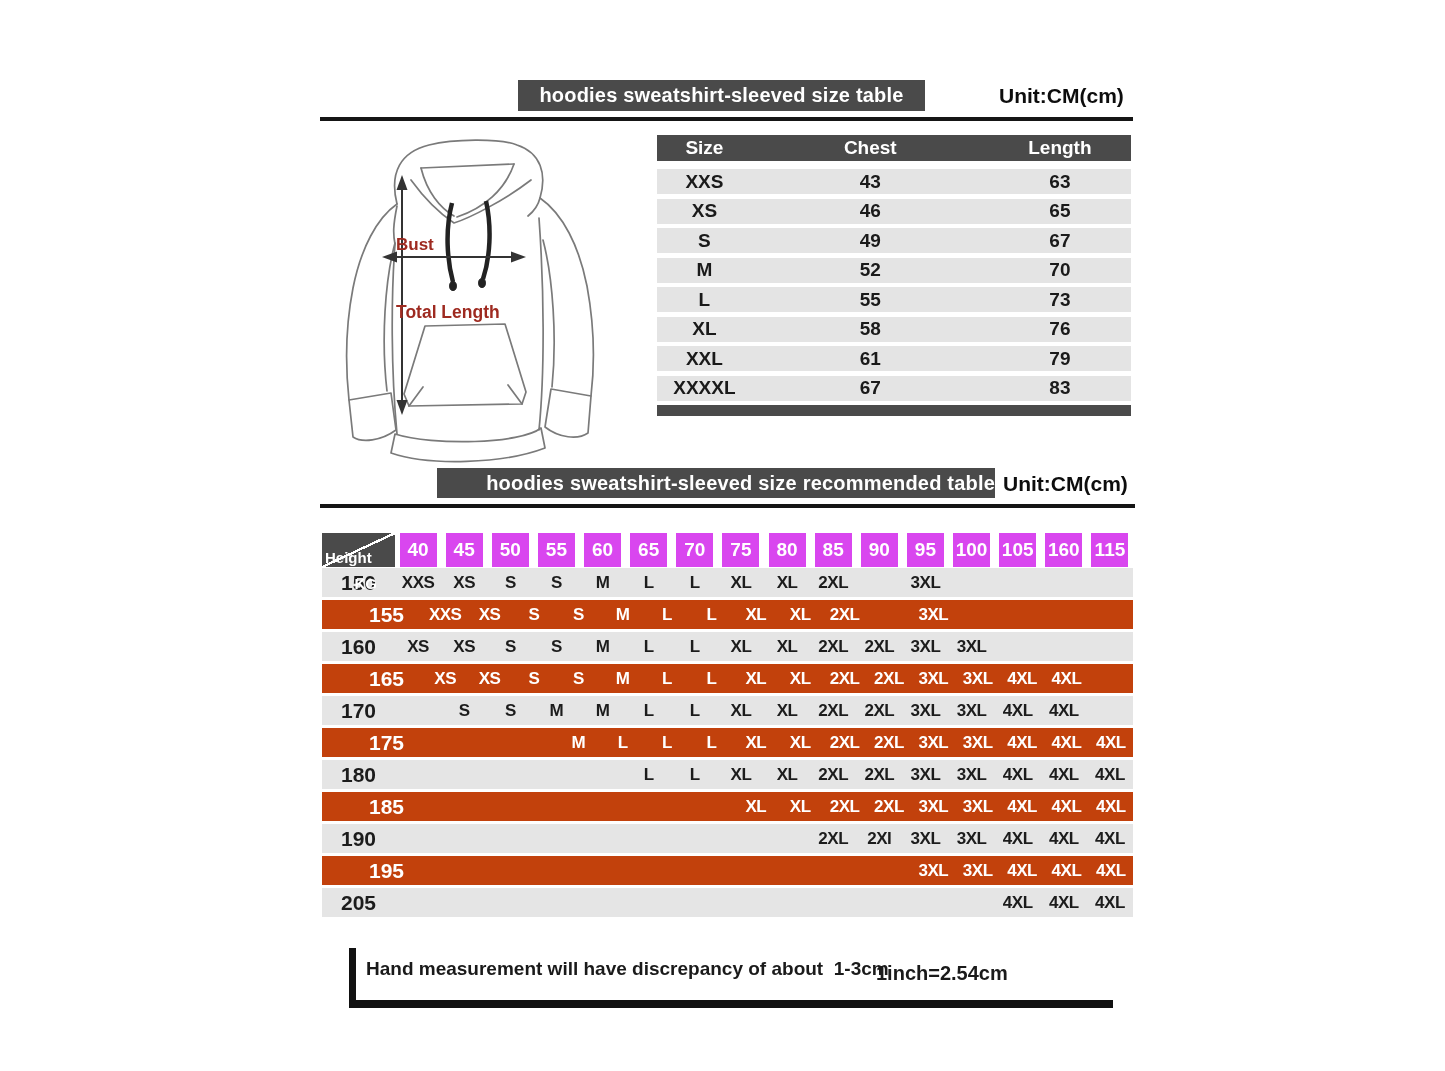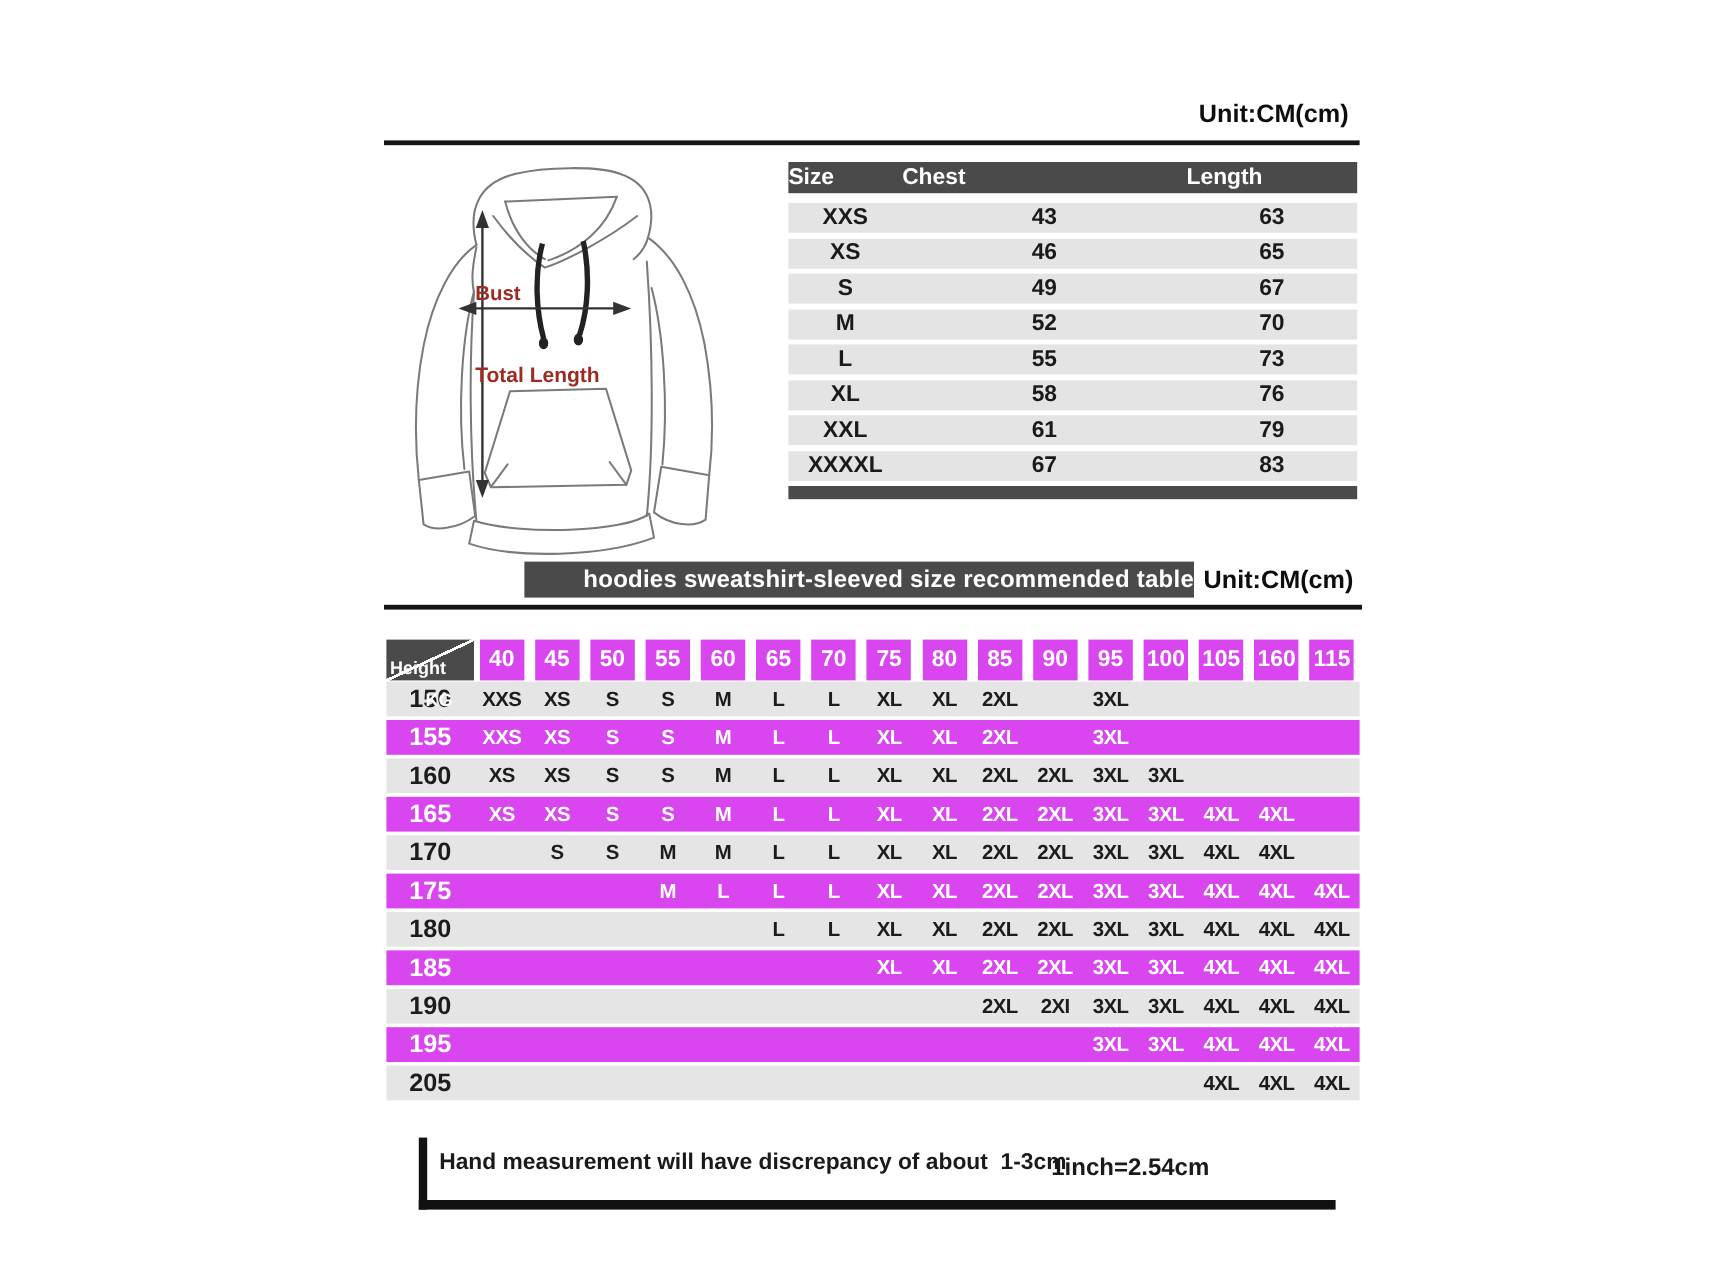--- a/index.html
+++ b/index.html
@@ -15,53 +15,56 @@
   .rule{position:absolute;background:#151515;height:4px;}
   .rule1{left:320px;top:117px;width:813px;}
   .rule2{left:320px;top:504px;width:815px;}
 
   
   .hoodie{position:absolute;left:333px;top:138px;width:292px;height:332px;}
 
   
   .size-table{position:absolute;left:657px;top:135px;width:474px;}
   .st-header{display:grid;grid-template-columns:20% 50% 30%;background:#4a4a4a;color:#fff;
-             height:26px;align-items:center;font-weight:bold;font-size:19px;}
+             height:26px;align-items:center;text-align:center;font-weight:bold;font-size:19px;}
   .st-rows{margin-top:8px;}
   .st-row{display:grid;grid-template-columns:20% 50% 30%;height:25px;margin-bottom:4.5px;
           background:#e4e4e4;align-items:center;text-align:center;font-weight:bold;font-size:19px;}
   .st-footer-bar{height:11px;background:#4a4a4a;margin-top:3px;}
 
   
   .matrix{position:absolute;left:322px;top:533px;width:811px;}
   .mx-header{display:grid;grid-template-columns:73px repeat(16,1fr);height:34px;margin-bottom:1px;}
   .mx-corner{position:relative;background:linear-gradient(to bottom right,
              #4a4a4a 48.2%, #ffffff 48.2%, #ffffff 52%, #4a4a4a 52%);color:#fff;font-weight:bold;}
   .mx-corner .kg{position:absolute;top:1px;right:18px;font-size:15px;margin-top:41px;}
   .mx-corner .hg{position:absolute;bottom:1px;left:3px;font-size:15px;}
   .mx-wcell-wrap{display:flex;justify-content:center;}
   .mx-wcell{width:37px;height:34px;background:#d946ef;color:#fff;display:flex;align-items:center;
             justify-content:center;font-weight:bold;font-size:19px;}
   .mx-row{display:grid;grid-template-columns:73px repeat(16,1fr);height:29px;margin-bottom:3px;
           background:#e5e5e5;align-items:center;font-weight:bold;color:#1c1c1c;}
-  .mx-row.dark{background:#d946ef;color:#ffffff;}
+  .mx-row.dark{background:#c2410c;color:#ffffff;padding-left:28px;}
   .mx-hcell{text-align:center;font-size:21px;}
   .mx-cell{text-align:center;font-size:17px;letter-spacing:-0.5px;}
 
   
   .note-vbar{position:absolute;left:349px;top:948px;width:7px;height:60px;background:#111;}
   .note-hbar{position:absolute;left:349px;top:1000px;width:764px;height:8px;background:#111;}
   .note-text{position:absolute;left:366px;top:958px;font-size:19px;font-weight:bold;white-space:pre;}
   .conv-text{position:absolute;left:876px;top:962px;font-size:20px;font-weight:bold;}
 </style>
 </head>
 <body>
 
 <div class="canvas">
 
+  <div class="bar title1">
+    <span>hoodies sweatshirt-sleeved size  table</span>
+  </div>
   <div class="unit unit1">Unit:CM(cm)</div>
   <div class="rule rule1"></div>
 
   <svg class="hoodie" viewBox="0 0 292 332" xmlns="http://www.w3.org/2000/svg">
     <g fill="none" stroke="#7a7a7a" stroke-width="1.7" stroke-linejoin="round" stroke-linecap="round">
 
       <path d="M64,66 C56,34 68,14 96,7 C120,1 166,0 184,7 C208,15 214,36 207,60 C205,68 200,74 195,78"></path>
 
       <path d="M88,30 L181,26"></path>
       <path d="M88,30 C94,54 107,70 121,78"></path>

